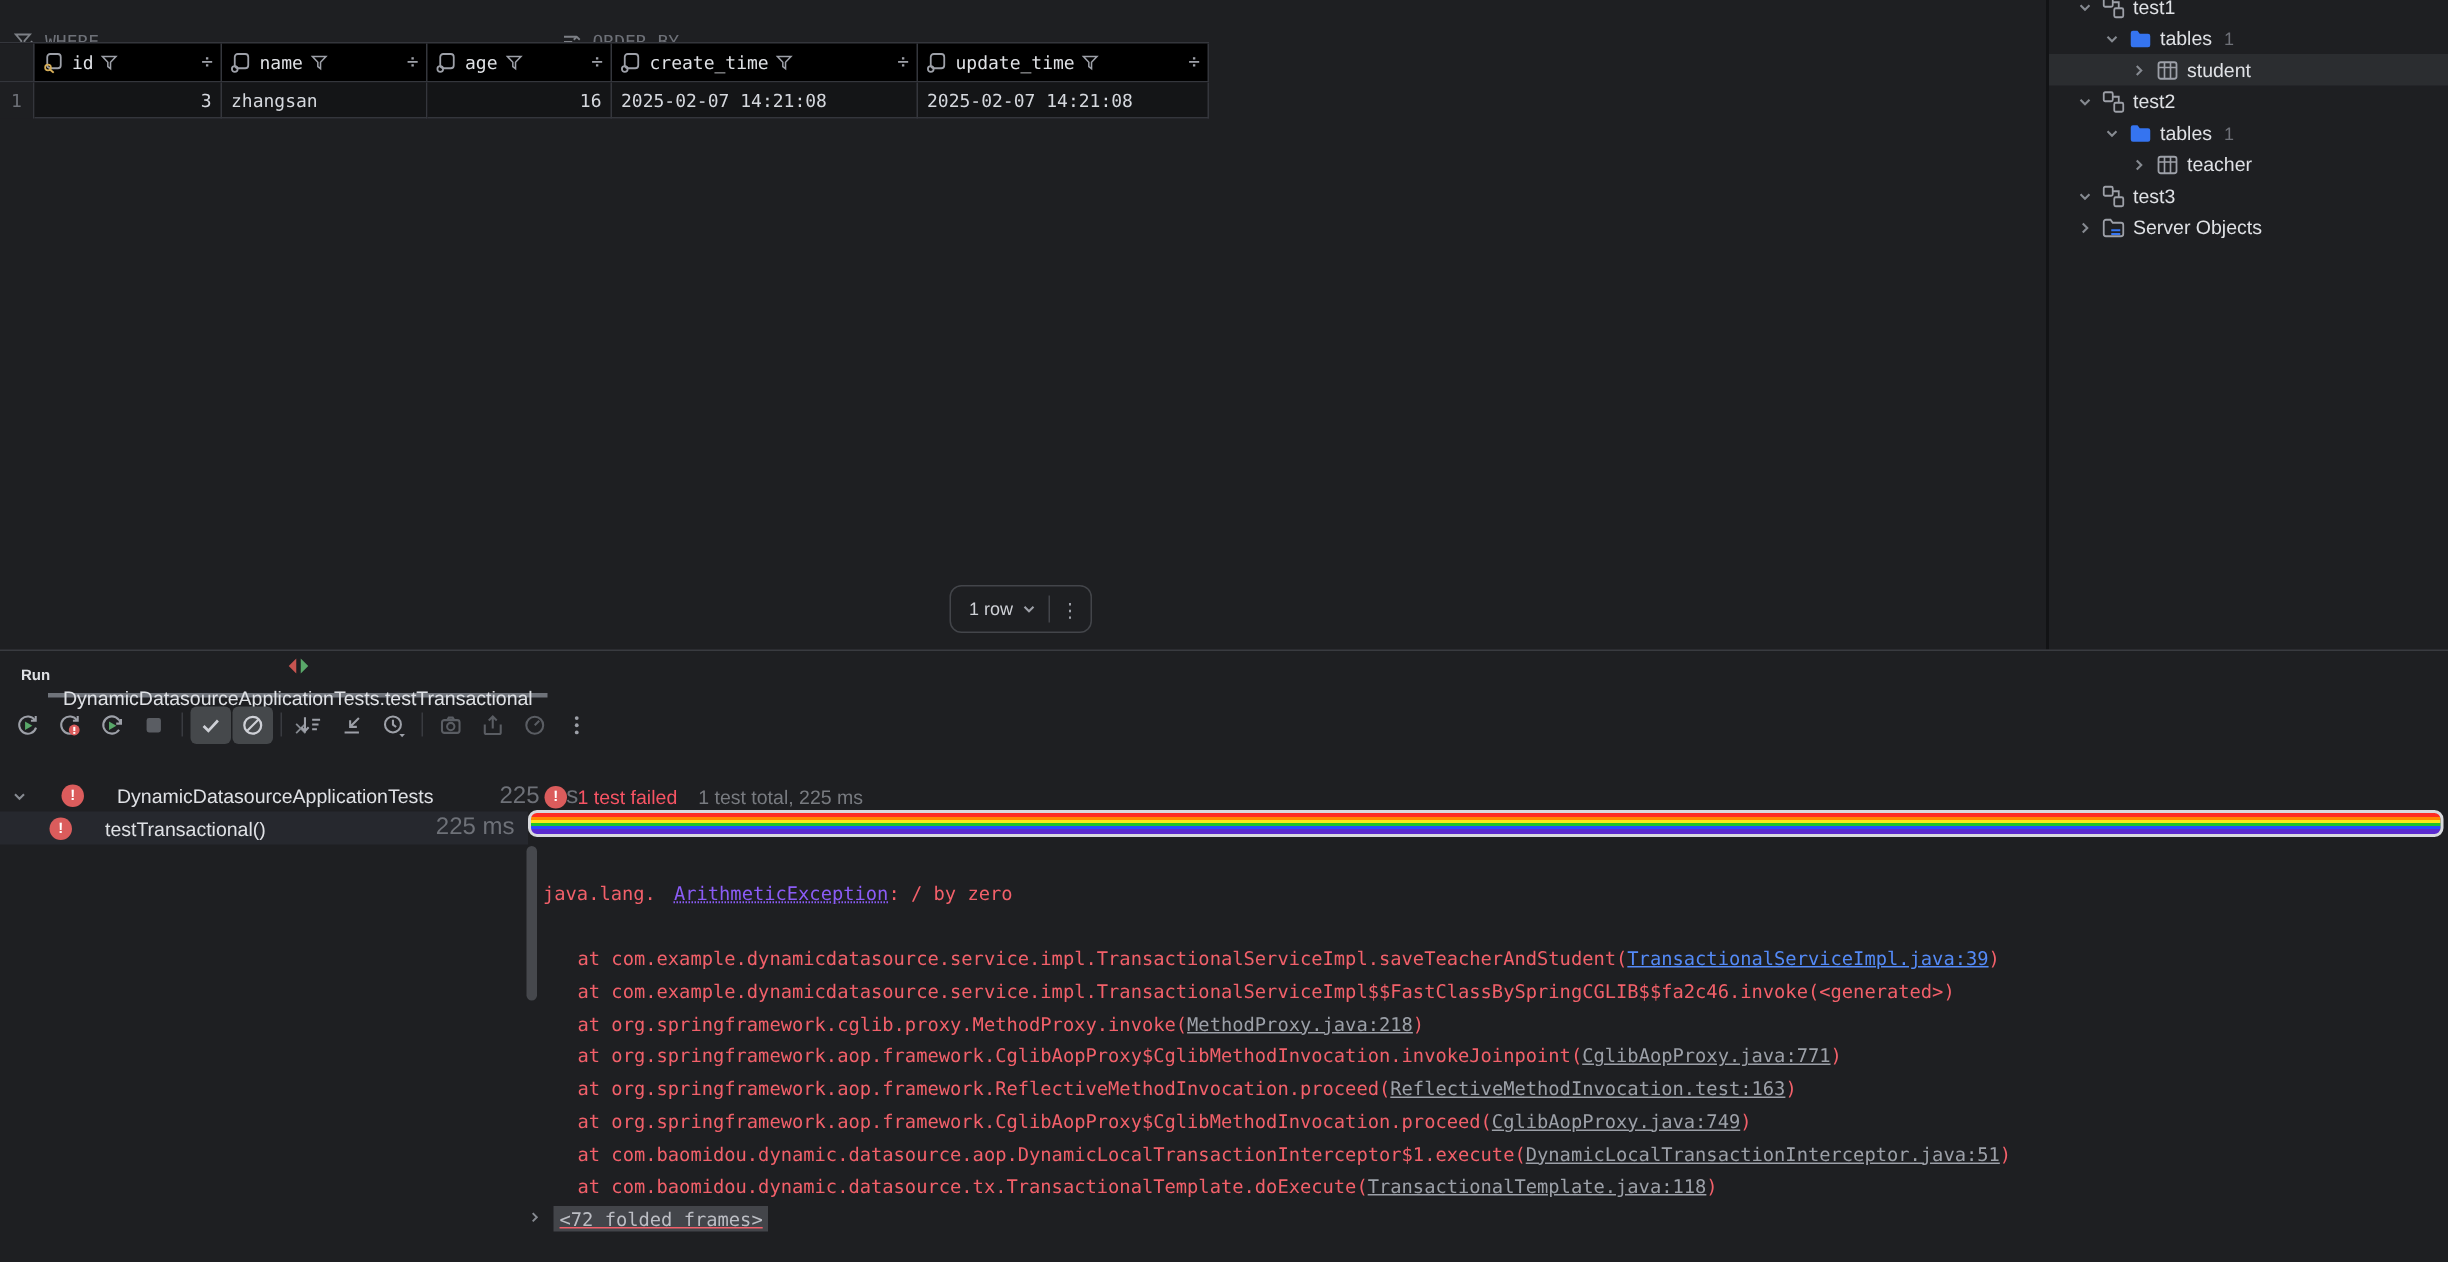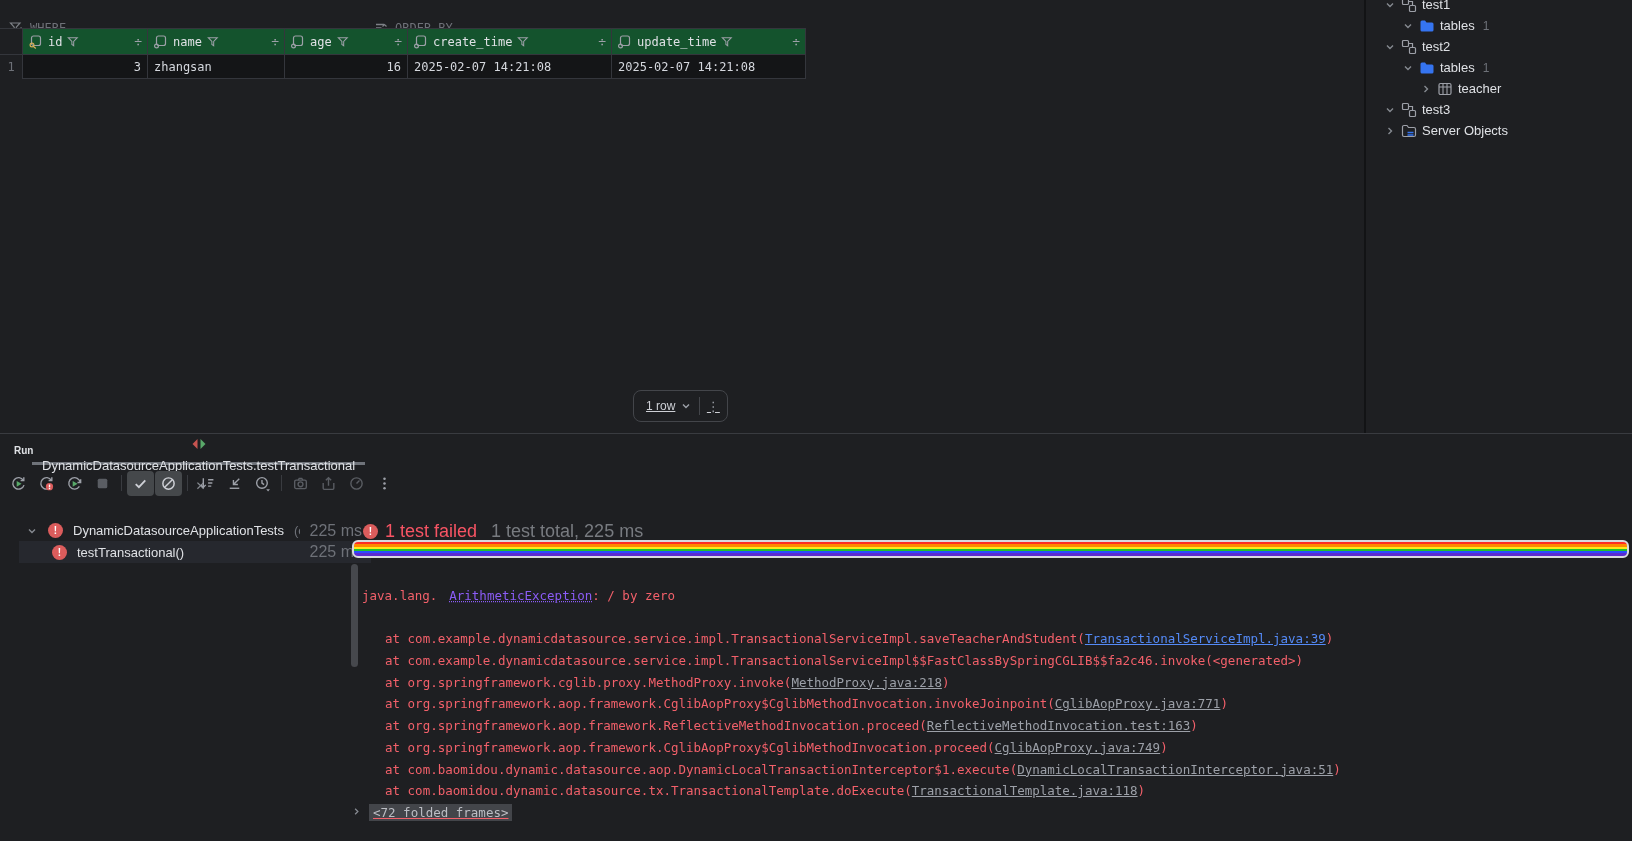--- a/index.html
+++ b/index.html
@@ -10,33 +10,33 @@
 
   
   #datagrid { left:0; top:0; width:1364px; height:433px; }
   .filter-bar { position:absolute; left:0; top:0; width:100%; height:28px;
                 font-family:"DejaVu Sans Mono", monospace; font-size:12px; color:#6e7178; }
   .filter-group { position:absolute; top:14px; height:28px; display:flex; align-items:center; gap:7px; cursor:pointer; }
   #where-group { left:9px; }
   #orderby-group { left:374px; }
 
   .grid-header { position:absolute; left:0; top:28px; height:27px; display:flex;
-                 border-top:1px solid #34363c; border-bottom:1px solid #34363c; background:#14532d; }
+                 border-top:1px solid #34363c; border-bottom:1px solid #34363c; background:#000000; }
   .grid-row    { position:absolute; left:0; top:55px; height:24px; display:flex; }
   .gcell { border-right:1px solid #34363c; display:flex; align-items:center;
            font-family:"DejaVu Sans Mono", monospace; font-size:12px; overflow:hidden; white-space:nowrap; }
   .hcell { gap:5px; padding:0 5px; color:#dfe1e5; }
   .hcell .sort { margin-left:auto; color:#9da0a8; font-size:13px; }
   .gutter { width:23px; justify-content:center; color:#6e7178; background:#1e1f22; border-right:1px solid #34363c; }
   .dcell { background:#141517; border-bottom:1px solid #34363c; padding:0 6px; color:#d5d8de; }
   .num { justify-content:flex-end; }
   .w-id{width:125px}.w-name{width:137px}.w-age{width:123px}.w-ct{width:204px}.w-ut{width:194px}
 
   #pager { left:633px; top:390px; width:95px; height:32px; border:1px solid #43454a;
-           border-radius:8px; display:flex; align-items:center; font-size:12px; color:#ced0d6; cursor:pointer;text-decoration:underline; }
+           border-radius:8px; display:flex; align-items:center; font-size:12px; color:#ced0d6; cursor:pointer; }
   #pager .lbl { padding-left:12px; }
   #pager .sep { width:1px; height:18px; background:#43454a; margin:0 2px 0 8px; }
   #pager .dots { width:22px; text-align:center; color:#9da0a8; font-size:13px; }
 
   
   #sidebar-sep { left:1364px; top:0; width:2px; height:433px; background:#121315; }
   #db-tree { left:1366px; top:-6px; width:266px; }
   .tnode { height:21px; display:flex; align-items:center; gap:5px; font-size:13px; cursor:pointer; }
   .tnode.sel { background:#2b2d30; }
   .lv0{padding-left:18px}.lv1{padding-left:36px}.lv2{padding-left:54px}
@@ -48,34 +48,34 @@
   #rp-tab { position:absolute; left:32px; top:2px; height:29px; display:flex; align-items:center;
             gap:6px; padding:0 10px; border-bottom:3px solid #6f737a; cursor:pointer; font-size:13px;flex-direction:column; }
   #rp-tab .close { color:#868a91; font-size:12px; margin-left:4px; }
 
   #rp-toolbar { position:absolute; left:5px; top:36px; height:26px; display:flex; align-items:center; gap:1px; }
   .tbtn { width:27px; height:25px; display:flex; align-items:center; justify-content:center;
           border-radius:4px; cursor:pointer; }
   .tbtn.on { background:#45484b; }
   .tdiv { width:1px; height:16px; background:#393b40; margin:0 4px; }
 
-  .rp-row { position:absolute; left:0; width:352px; display:flex; align-items:center; gap:10px;
-            font-size:13px; padding-right:9px; cursor:pointer;margin-left:19px; }
+  .rp-row { position:absolute; left:0; width:352px; display:flex; align-items:center; gap:22px;
+            font-size:13px; padding-right:9px; cursor:pointer; }
   #rp-row1 { top:86px; height:21px; padding-left:7px; }
   #rp-row2 { top:107px; height:22px; padding-left:33px; background:#26282e; }
   .pkg { color:#6e7178; overflow:hidden; white-space:nowrap; flex:1 1 auto; min-width:0; }
   .dur { color:#6e7178; font-size:16px; margin-left:auto; white-space:nowrap; }
   #rp-row2 .dur { margin-left:auto; }
 
   .err-badge { width:15px; height:15px; border-radius:50%; background:#db5c5c; flex:0 0 15px;
                color:#fff; font-weight:bold; font-size:10px; line-height:15px; text-align:center; }
   .err-badge::after { content:"!"; }
 
   #rp-summary { position:absolute; left:363px; top:87px; height:20px; display:flex; align-items:center;
-                gap:7px; font-size:18px; }
+                gap:7px; font-size:13px; }
   #summary-failed { color:#f75464; }
   #summary-total { color:#787b80; margin-left:7px; }
 
   #rainbow-bar { position:absolute; left:352px; top:106px; width:1277px; height:18px;
                  border:2px solid #d8dade; border-radius:6px;
                  background:linear-gradient(#ff2d23 0 17%, #ff8a00 17% 33%, #ffe81a 33% 47%,
                             #1fc42a 47% 61%, #2b4bff 61% 77%, #5b2bd0 77% 100%); }
 
   #rp-console { position:absolute; left:362px; top:151px; width:1270px;
                 font-family:"DejaVu Sans Mono", monospace; font-size:12.5px; color:#f2606a; }
@@ -250,20 +250,34 @@
       </span>
     <span>
         <svg width="16" height="16" viewBox="0 0 16 16">
           <path d="M1.5 4a1.5 1.5 0 0 1 1.5-1.5h3l1.5 2h5.5A1.5 1.5 0 0 1 14.5 6v6a1.5 1.5 0 0 1-1.5 1.5H3A1.5 1.5 0 0 1 1.5 12z" fill="#3574f0"></path>
         </svg>
       </span>
     <span>tables</span>
     <span class="tcount">1</span>
   </div>
 
+  <div class="tnode lv2 sel">
+    <span>
+        <svg width="12" height="12" viewBox="0 0 12 12">
+          <path d="M4.5 3l3 3-3 3" fill="none" stroke="#868a91" stroke-width="1.4"></path>
+        </svg>
+      </span>
+    <span>
+        <svg width="16" height="16" viewBox="0 0 16 16">
+          <rect x="2" y="2.5" width="12" height="11" rx="1.5" fill="none" stroke="#9da0a8" stroke-width="1.2"></rect>
+          <path d="M2 6h12M6 2.5v11M10 2.5v11" stroke="#9da0a8" stroke-width="1.1"></path>
+        </svg>
+      </span>
+    <span>student</span>
+  </div>
 
   <div class="tnode lv0">
     <span>
         <svg width="12" height="12" viewBox="0 0 12 12">
           <path d="M3 4.5l3 3 3-3" fill="none" stroke="#868a91" stroke-width="1.4"></path>
         </svg>
       </span>
     <span>
         <svg width="16" height="16" viewBox="0 0 16 16">
           <rect x="1.5" y="1.5" width="6" height="6" rx="1" fill="none" stroke="#9da0a8" stroke-width="1.2"></rect>

